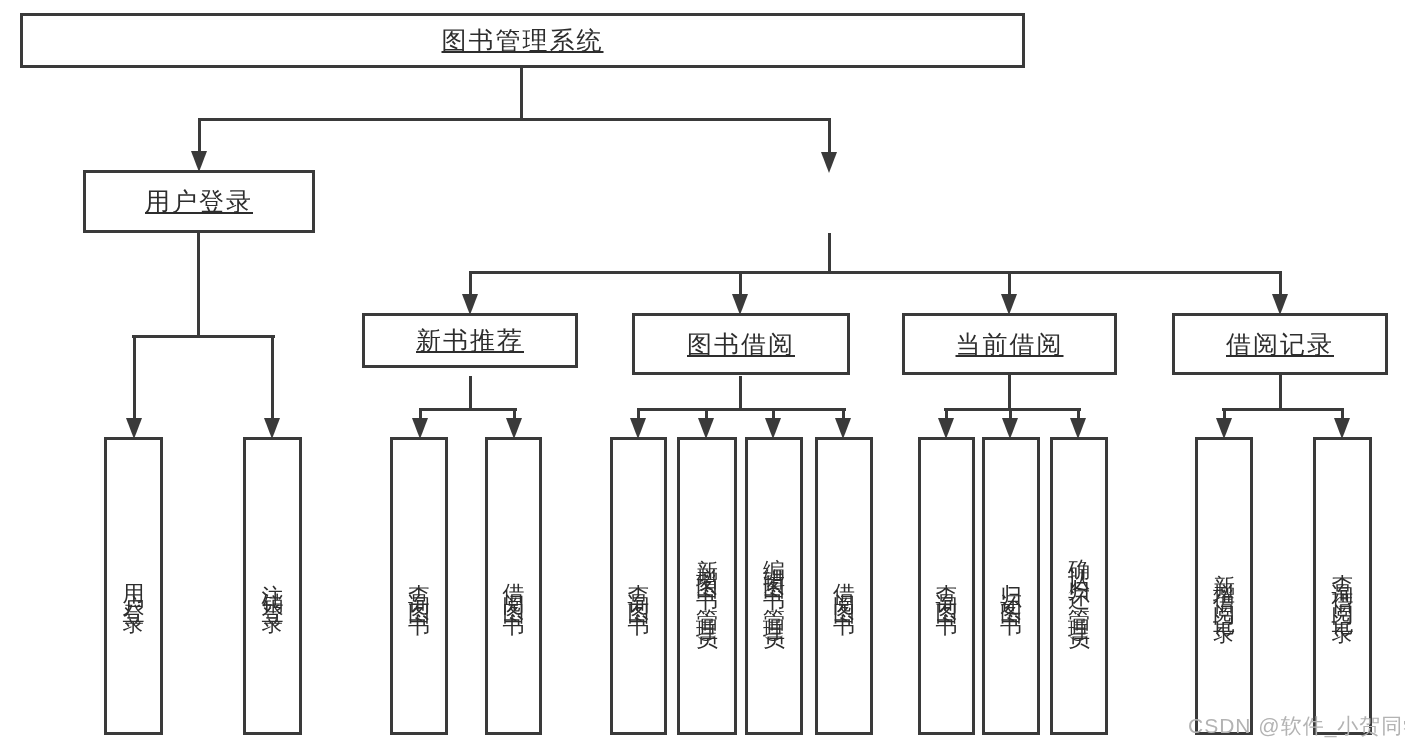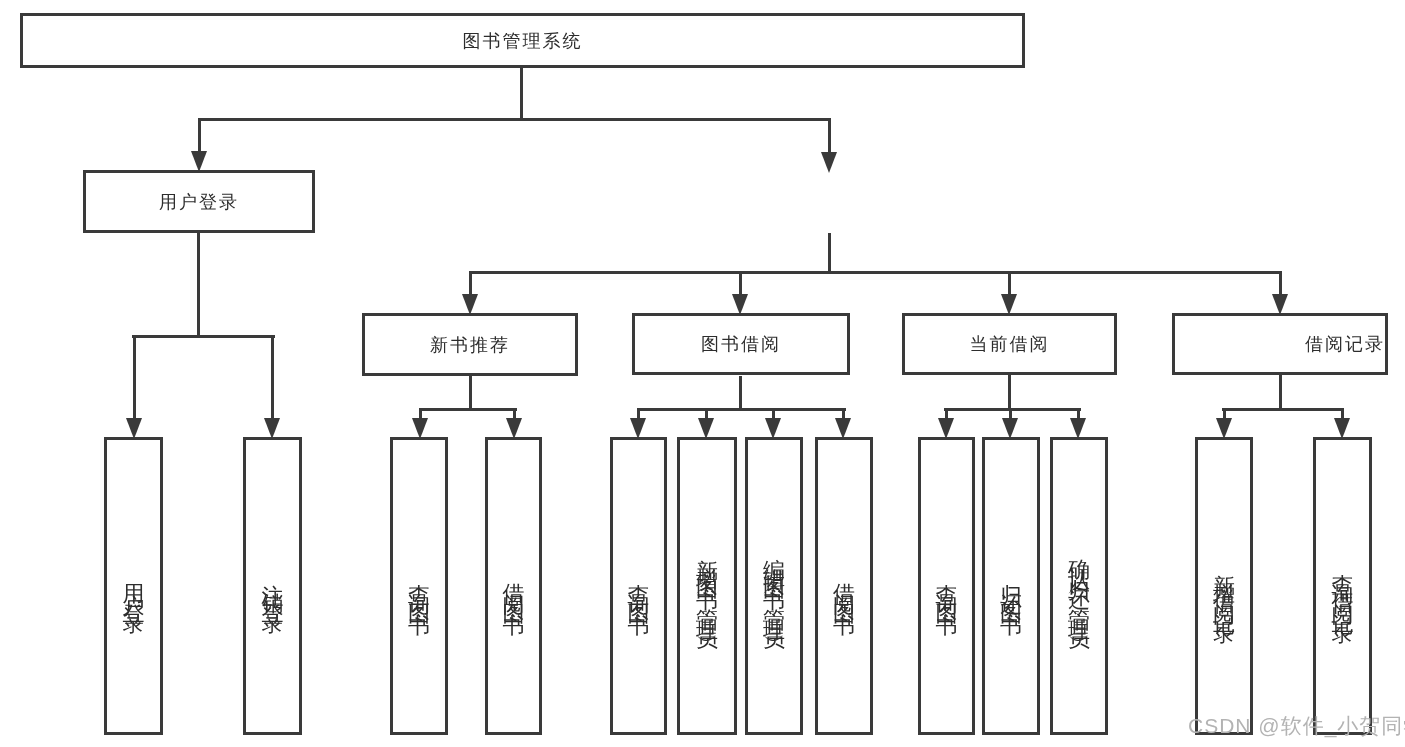--- a/index.html
+++ b/index.html
@@ -15,23 +15,24 @@
     background:#fff;
     font-family:"Liberation Sans","DejaVu Sans",sans-serif;
     overflow:hidden;
   }
   .hbox{
     position:absolute;
     box-sizing:border-box;
     border:3px solid var(--line);
     background:var(--fill);
     display:flex;align-items:center;justify-content:center;
-    font-size:18px;color:var(--text);
+    font-size:25px;color:var(--text);
     letter-spacing:2px;
     white-space:nowrap;
+    text-decoration:underline;
   }
   .vbox{
     position:absolute;
     box-sizing:border-box;
     border:3px solid var(--line);
     background:var(--fill);
     top:437px;height:298px;
     display:flex;align-items:center;justify-content:center;
     writing-mode:vertical-rl;
     font-size:22px;color:var(--text);
@@ -63,30 +64,30 @@
 <div id="canvas">
 
   <div class="hbox" style="left:20px;top:13px;width:1005px;height:55px;">
     <span>图书管理系统</span>
   </div>
 
   <div class="hbox" style="left:83px;top:170px;width:232px;height:63px;">
     <span>用户登录</span>
   </div>
 
-  <div class="hbox" style="left:362px;top:313px;width:216px;height:63px;">
+  <div class="hbox" style="left:362px;top:313px;width:216px;height:55px;">
     <span>新书推荐</span>
   </div>
   <div class="hbox" style="left:632px;top:313px;width:218px;height:62px;">
     <span>图书借阅</span>
   </div>
   <div class="hbox" style="left:902px;top:313px;width:215px;height:62px;">
     <span>当前借阅</span>
   </div>
-  <div class="hbox" style="left:1172px;top:313px;width:216px;height:62px;justify-content:flex-end;">
+  <div class="hbox" style="left:1172px;top:313px;width:216px;height:62px;">
     <span>借阅记录</span>
   </div>
 
   <div class="vbox" style="left:104px;width:59px;">
     <span>用户登录</span>
   </div>
   <div class="vbox" style="left:243px;width:59px;">
     <span>注销登录</span>
   </div>
 

